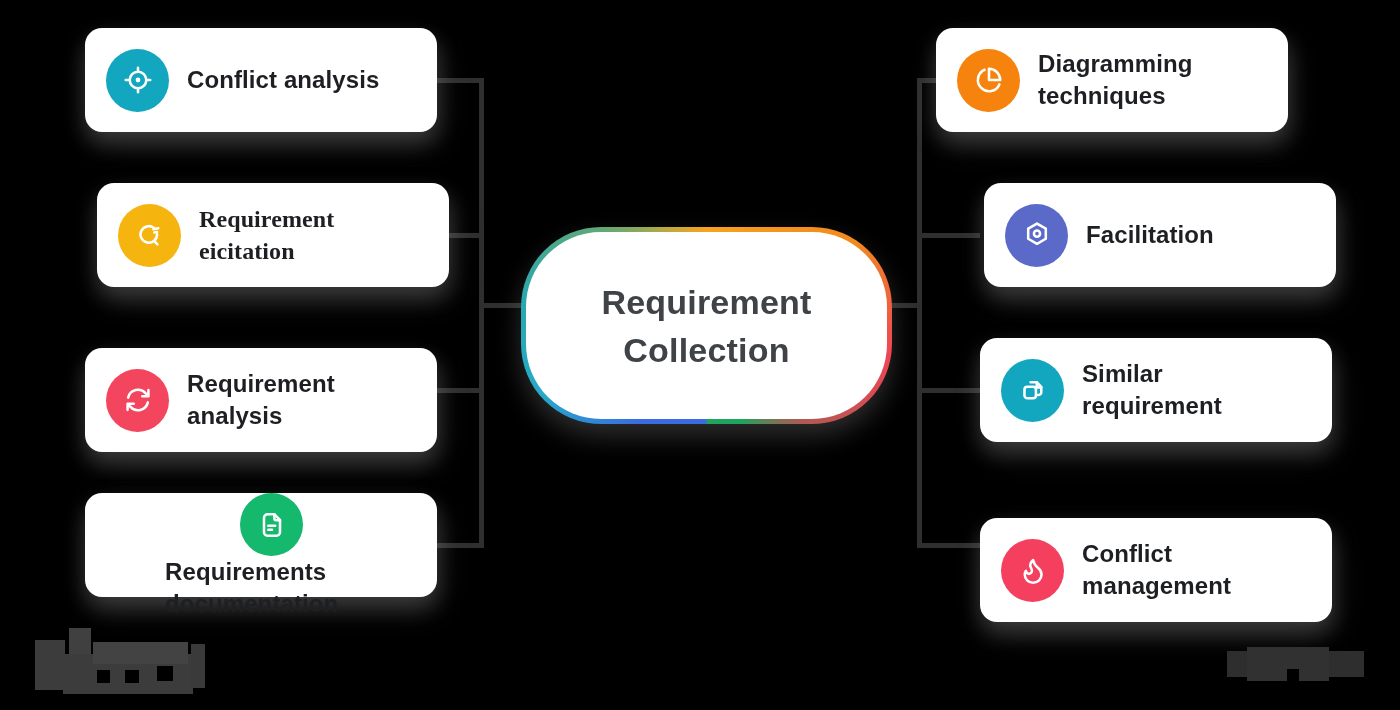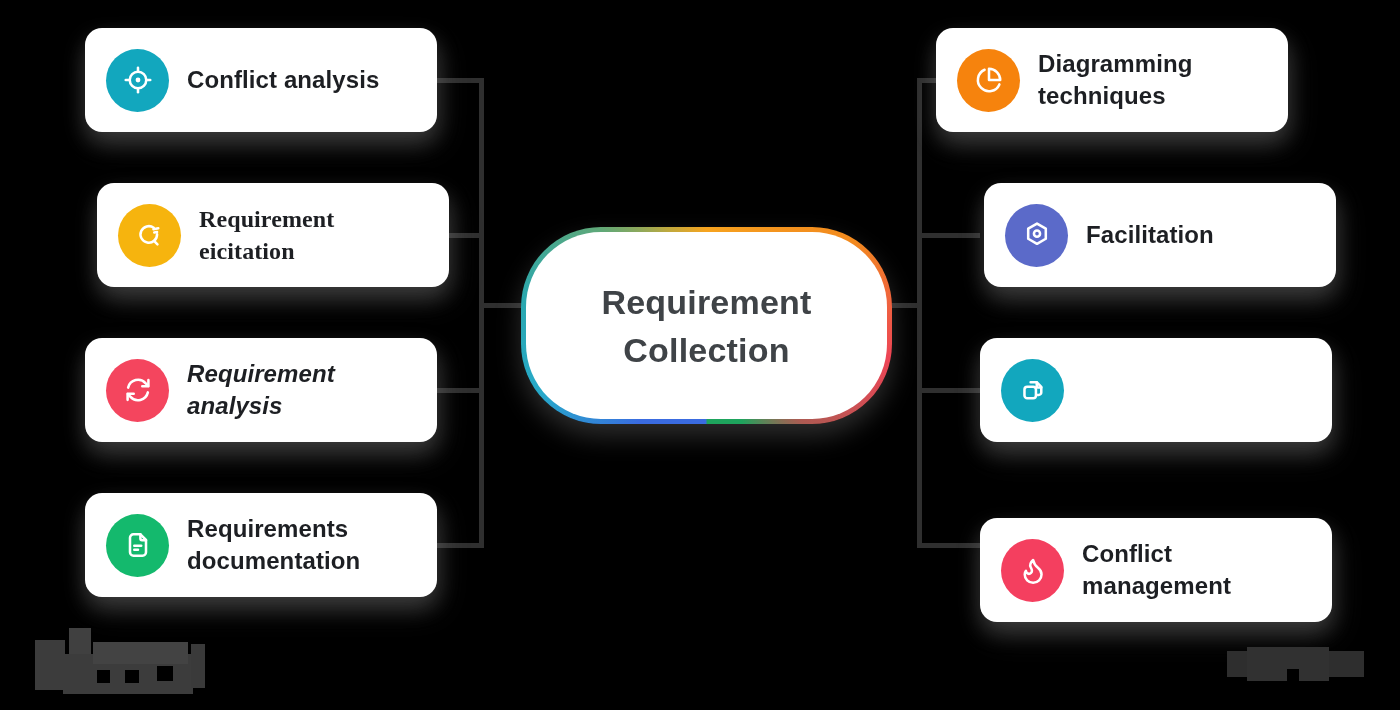--- a/index.html
+++ b/index.html
@@ -87,33 +87,33 @@
       <svg viewBox="0 0 24 24">
         <path class="st" d="M14.8 6.6 A6.2 6.2 0 1 0 17.3 11.4"></path>
         <line class="st" x1="14.6" y1="7.6" x2="18.2" y2="6.9"></line>
         <line class="st" x1="15.2" y1="10.1" x2="17.3" y2="9.7"></line>
         <line class="st" x1="15.0" y1="16.4" x2="17.6" y2="19.0"></line>
       </svg>
     </div>
     <div class="card-label">Requirement eicitation</div>
   </div>
 
-  <div class="card" style="left:85px;top:338px;font-style:italic;">
+  <div class="card" style="left:85px;top:348px;">
     <div class="icon-circle" style="background-color: rgb(244, 69, 94);">
       <svg viewBox="0 0 24 24">
         <path class="st" d="M4.6 10.2a7.6 7.6 0 0 1 13.2-3.2L19.6 9"></path>
         <polyline class="st" points="19.8,4.6 19.8,9.2 15.2,9.2"></polyline>
         <path class="st" d="M19.4 13.8a7.6 7.6 0 0 1-13.2 3.2L4.4 15"></path>
         <polyline class="st" points="4.2,19.4 4.2,14.8 8.8,14.8"></polyline>
       </svg>
     </div>
     <div class="card-label">Requirement analysis</div>
   </div>
 
-  <div class="card" style="left:85px;top:493px;">
+  <div class="card" style="left:85px;top:493px;flex-direction:column;">
     <div class="icon-circle" style="background-color: rgb(20, 185, 109);">
       <svg viewBox="0 0 24 24">
         <path class="st" d="M13.8 4H8.6A2.6 2.6 0 0 0 6 6.6v10.8A2.6 2.6 0 0 0 8.6 20h6.8a2.6 2.6 0 0 0 2.6-2.6V8.2z"></path>
         <path class="st" d="M13.8 4v3.2a1.2 1.2 0 0 0 1.2 1.2H18"></path>
         <line class="st" x1="9.2" y1="12.6" x2="14.4" y2="12.6"></line>
         <line class="st" x1="9.2" y1="15.6" x2="12.0" y2="15.6"></line>
       </svg>
     </div>
     <div class="card-label">Requirements documentation</div>
   </div>
@@ -145,20 +145,21 @@
   </div>
 
   <div class="card" style="left:980px;top:338px;">
     <div class="icon-circle" style="background-color: rgb(18, 167, 190);">
       <svg viewBox="0 0 24 24">
         <path class="st" d="M10.2 6.2h4.6l3.4 3.4v4.2a1.9 1.9 0 0 1-1.9 1.9h-1.6"></path>
         <path class="st" d="M14.8 6.2v2.9a1 1 0 0 0 1 1h2.4"></path>
         <rect class="st" x="5.6" y="9.6" width="8.6" height="8.6" rx="2.1"></rect>
       </svg>
     </div>
+    <div class="card-label">Similar requirement</div>
   </div>
 
   <div class="card" style="left:980px;top:518px;">
     <div class="icon-circle" style="background-color: rgb(244, 63, 95);">
       <svg viewBox="0 0 24 24">
         <path class="st" d="M8.9 14.9A2.3 2.3 0 0 0 11.2 12.6c0-1.2-.45-1.8-.9-2.7-.96-1.9-.2-3.6 1.8-5.4.45 2.25 1.8 4.4 3.6 5.85 1.8 1.44 2.7 3.15 2.7 4.95a6.3 6.3 0 1 1-12.6 0c0-1.04.39-2.06.9-2.7a2.3 2.3 0 0 0 2.3 2.3z"></path>
       </svg>
     </div>
     <div class="card-label">Conflict management</div>
   </div>

